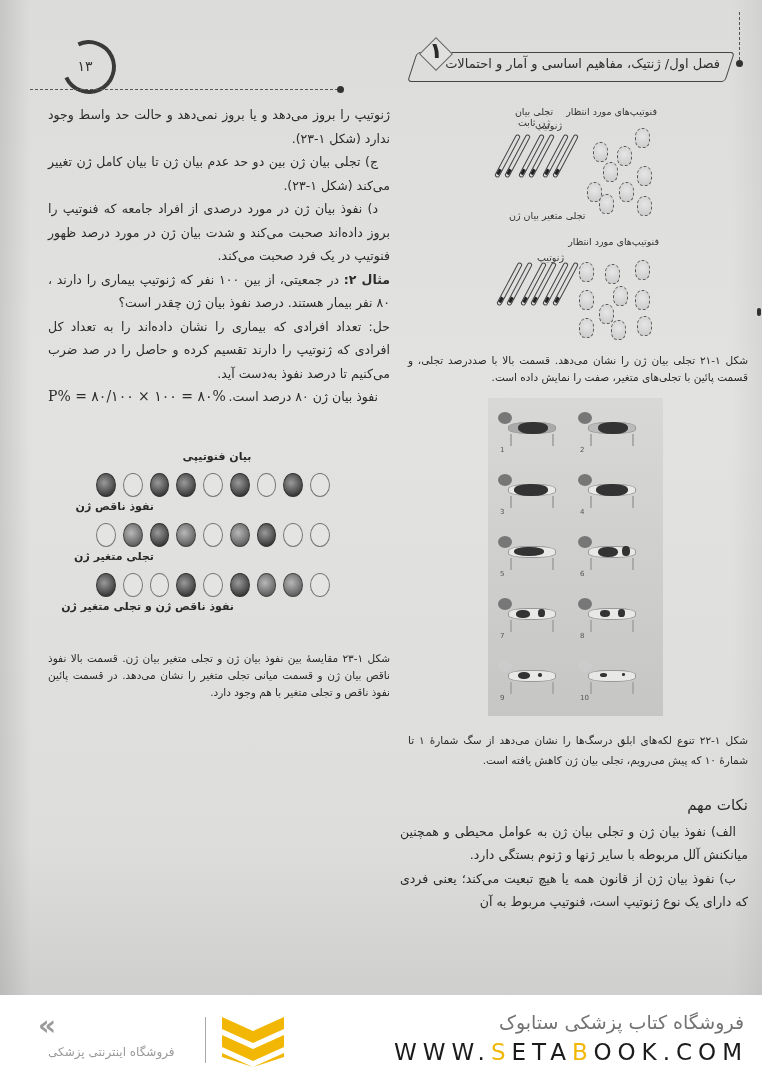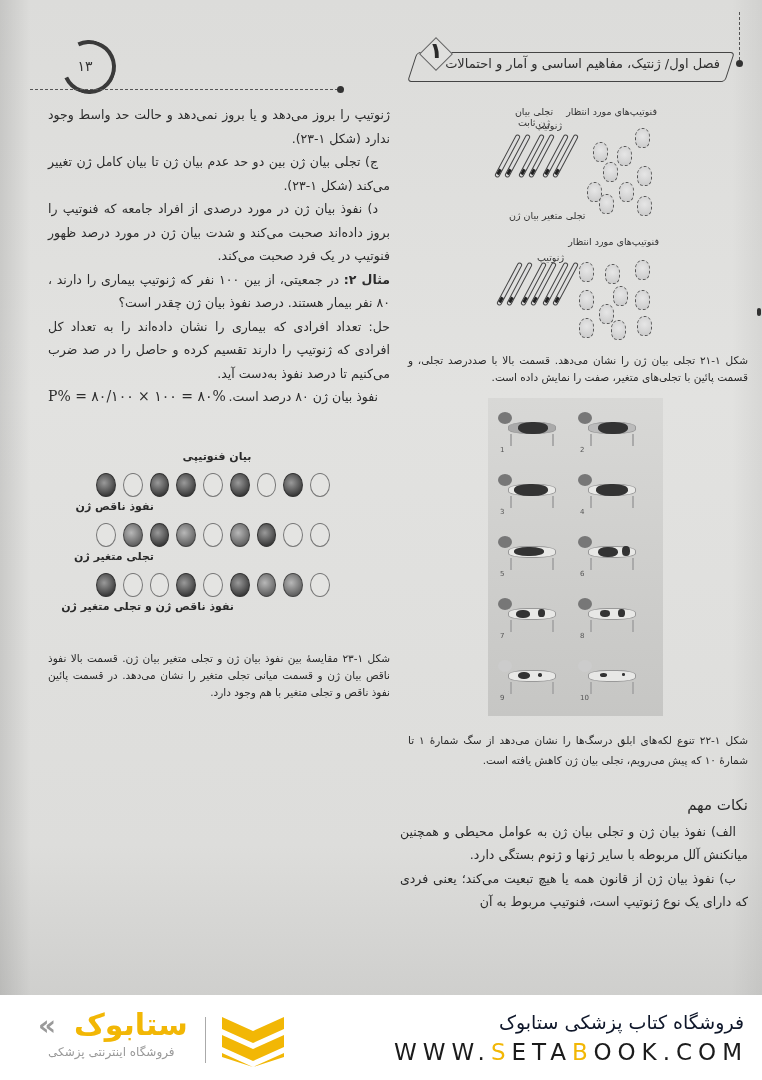--- a/index.html
+++ b/index.html
@@ -118,21 +118,21 @@
     font-size: 12.5px; line-height: 23.5px;
   }
   .notes-title { font-size: 15px; font-weight: normal; margin-bottom: 2px; }
 
   .side-mark { position: absolute; left: 757px; top: 308px; width: 4px; height: 8px; background: #333; border-radius: 2px; }
 
   
   .footer { position: absolute; left: 0; top: 995px; width: 762px; height: 85px; background: #ffffff; }
   .footer-store-name {
     position: absolute; right: 18px; top: 16px; direction: rtl;
-    font-size: 19px; color: #0f172a;
+    font-size: 19px; color: #737373;
   }
   .footer-url {
     position: absolute; right: 14px; top: 44px; font-family: "DejaVu Sans", sans-serif;
     font-size: 23px; letter-spacing: 6px; color: #1b1b1b;
   }
   .footer-url .hl { color: #f2b705; }
   .logo-mark { position: absolute; left: 222px; top: 22px; width: 62px; height: 50px; }
   .logo-divider { position: absolute; left: 205px; top: 22px; width: 1px; height: 46px; background: #aaa; }
   .logo-word {
     position: absolute; left: 38px; top: 12px; font-size: 30px; font-weight: bold;
@@ -356,15 +356,14 @@
   <div class="footer-store-name">فروشگاه کتاب پزشکی ستابوک</div>
   <div class="footer-url"><span>WWW.</span><span class="hl">S</span><span>ETA</span><span class="hl">B</span><span>OOK.COM</span></div>
 
   <svg class="logo-mark" viewBox="0 0 62 50">
     <polygon points="0,0 31,14 62,0 62,12 31,26 0,12" fill="#f2b705"></polygon>
     <polygon points="0,18 31,32 62,18 62,30 31,44 0,30" fill="#f2b705"></polygon>
     <polygon points="0,36 31,50 62,36 62,40 31,50 0,40" fill="#f2b705"></polygon>
   </svg>
   <div class="logo-divider"></div>
   <div class="logo-chevrons">«</div>
-  <div class="logo-word" style="left:74px;">ستابوک</div>
   <div class="logo-sub">فروشگاه اینترنتی پزشکی</div>
 </div>
 
 </body></html>

